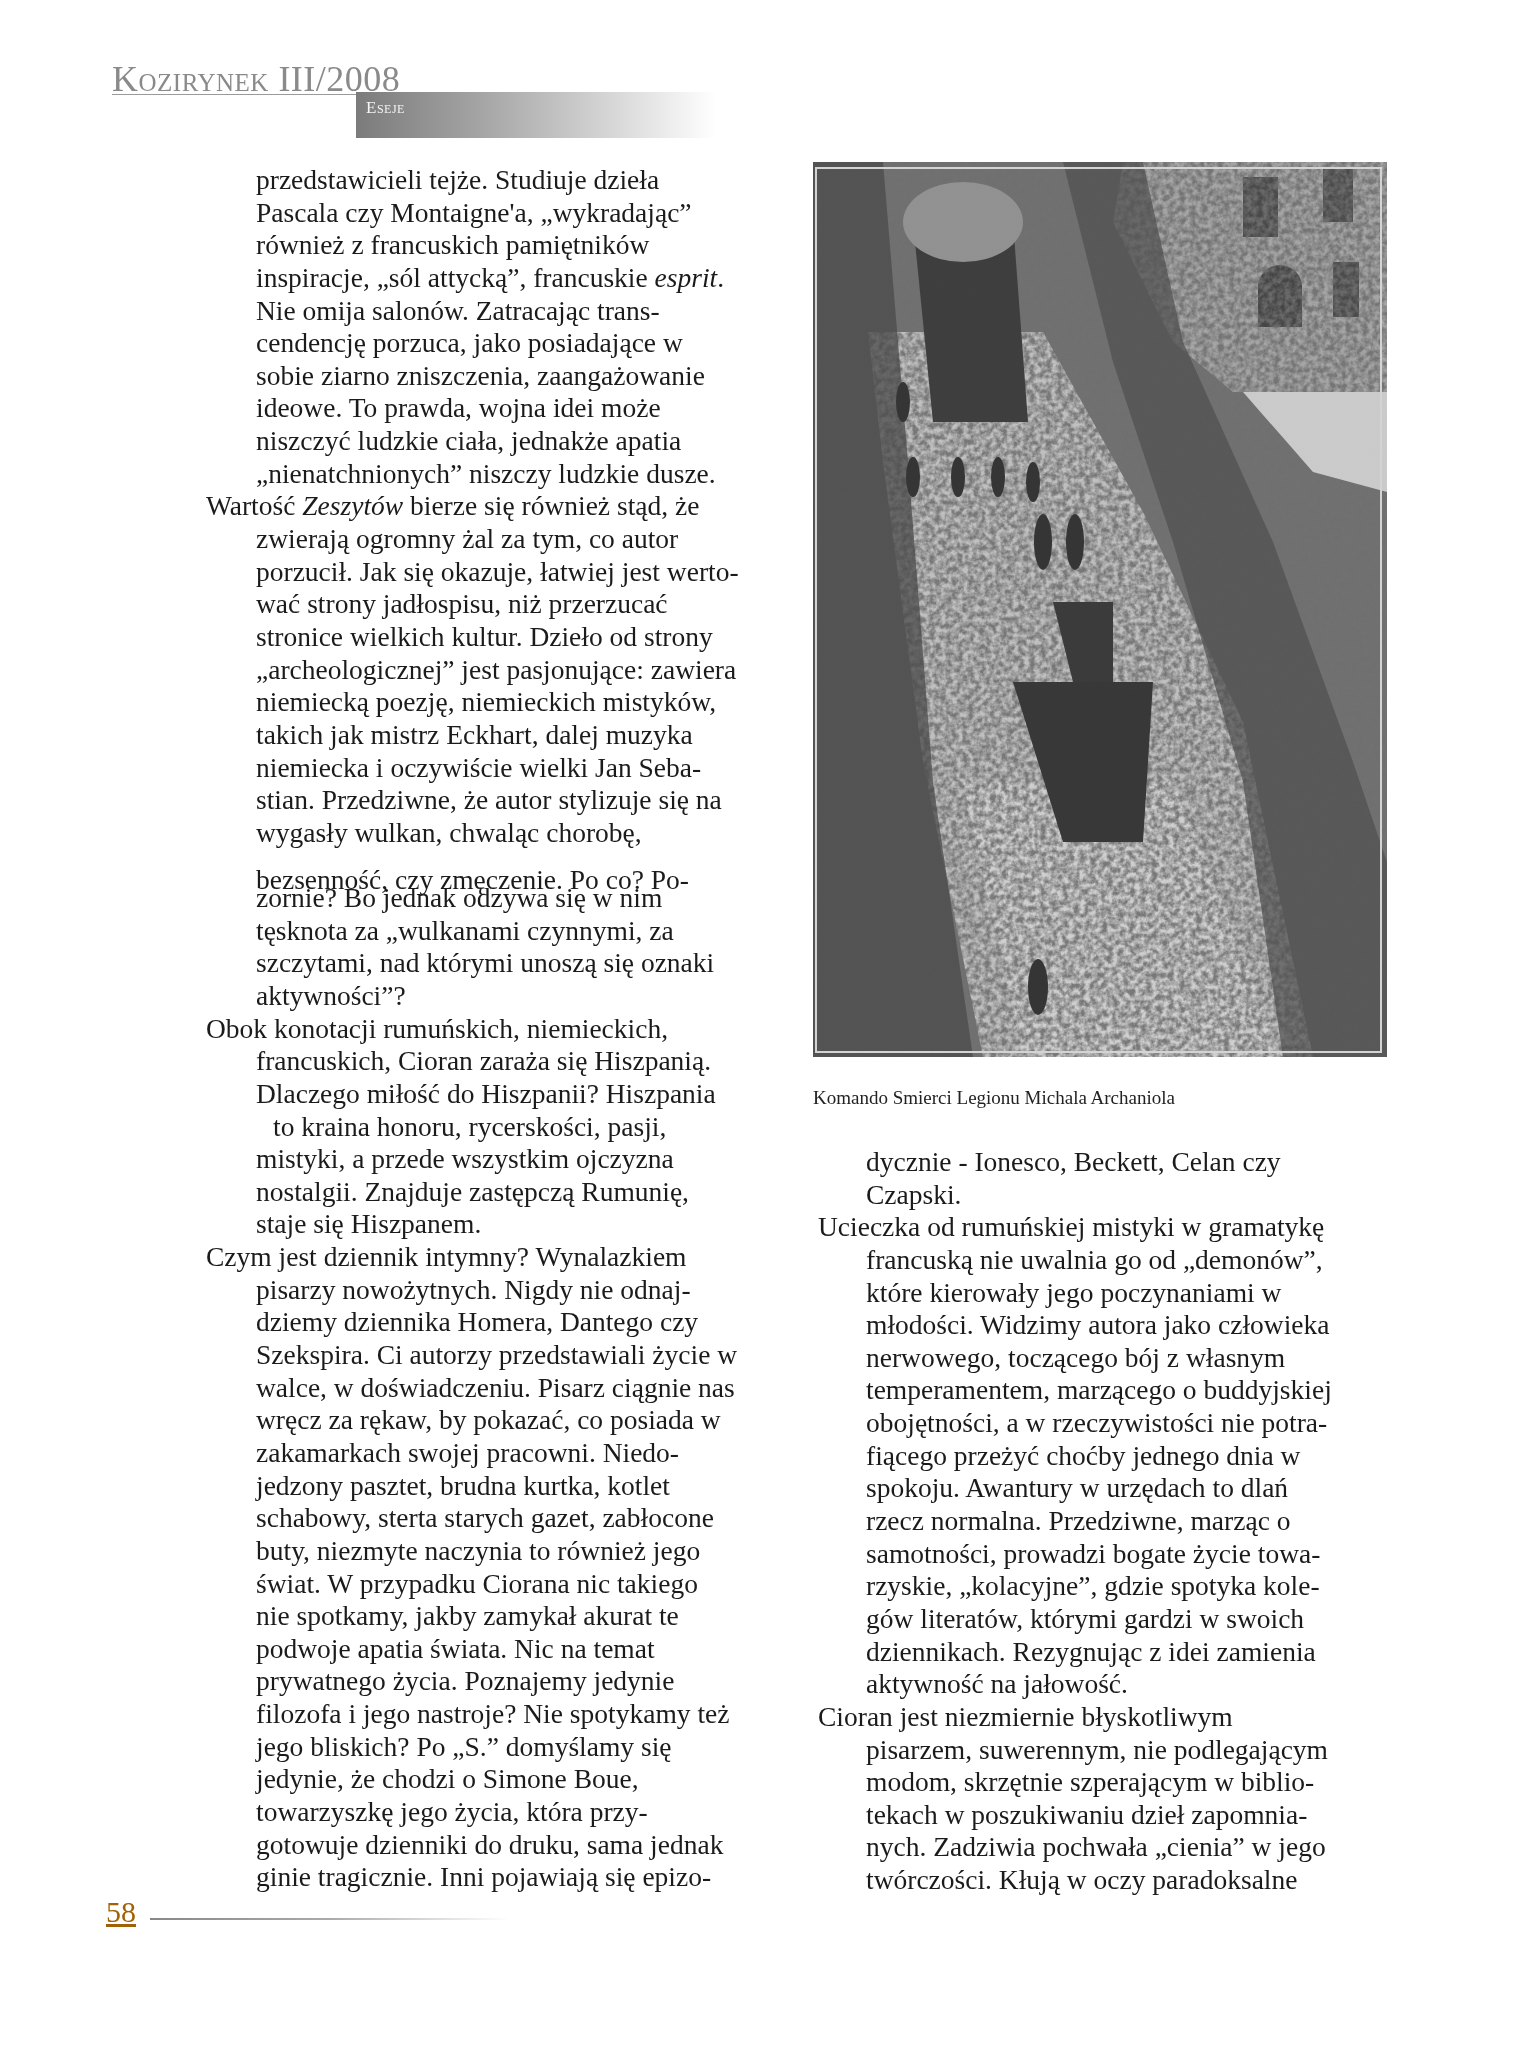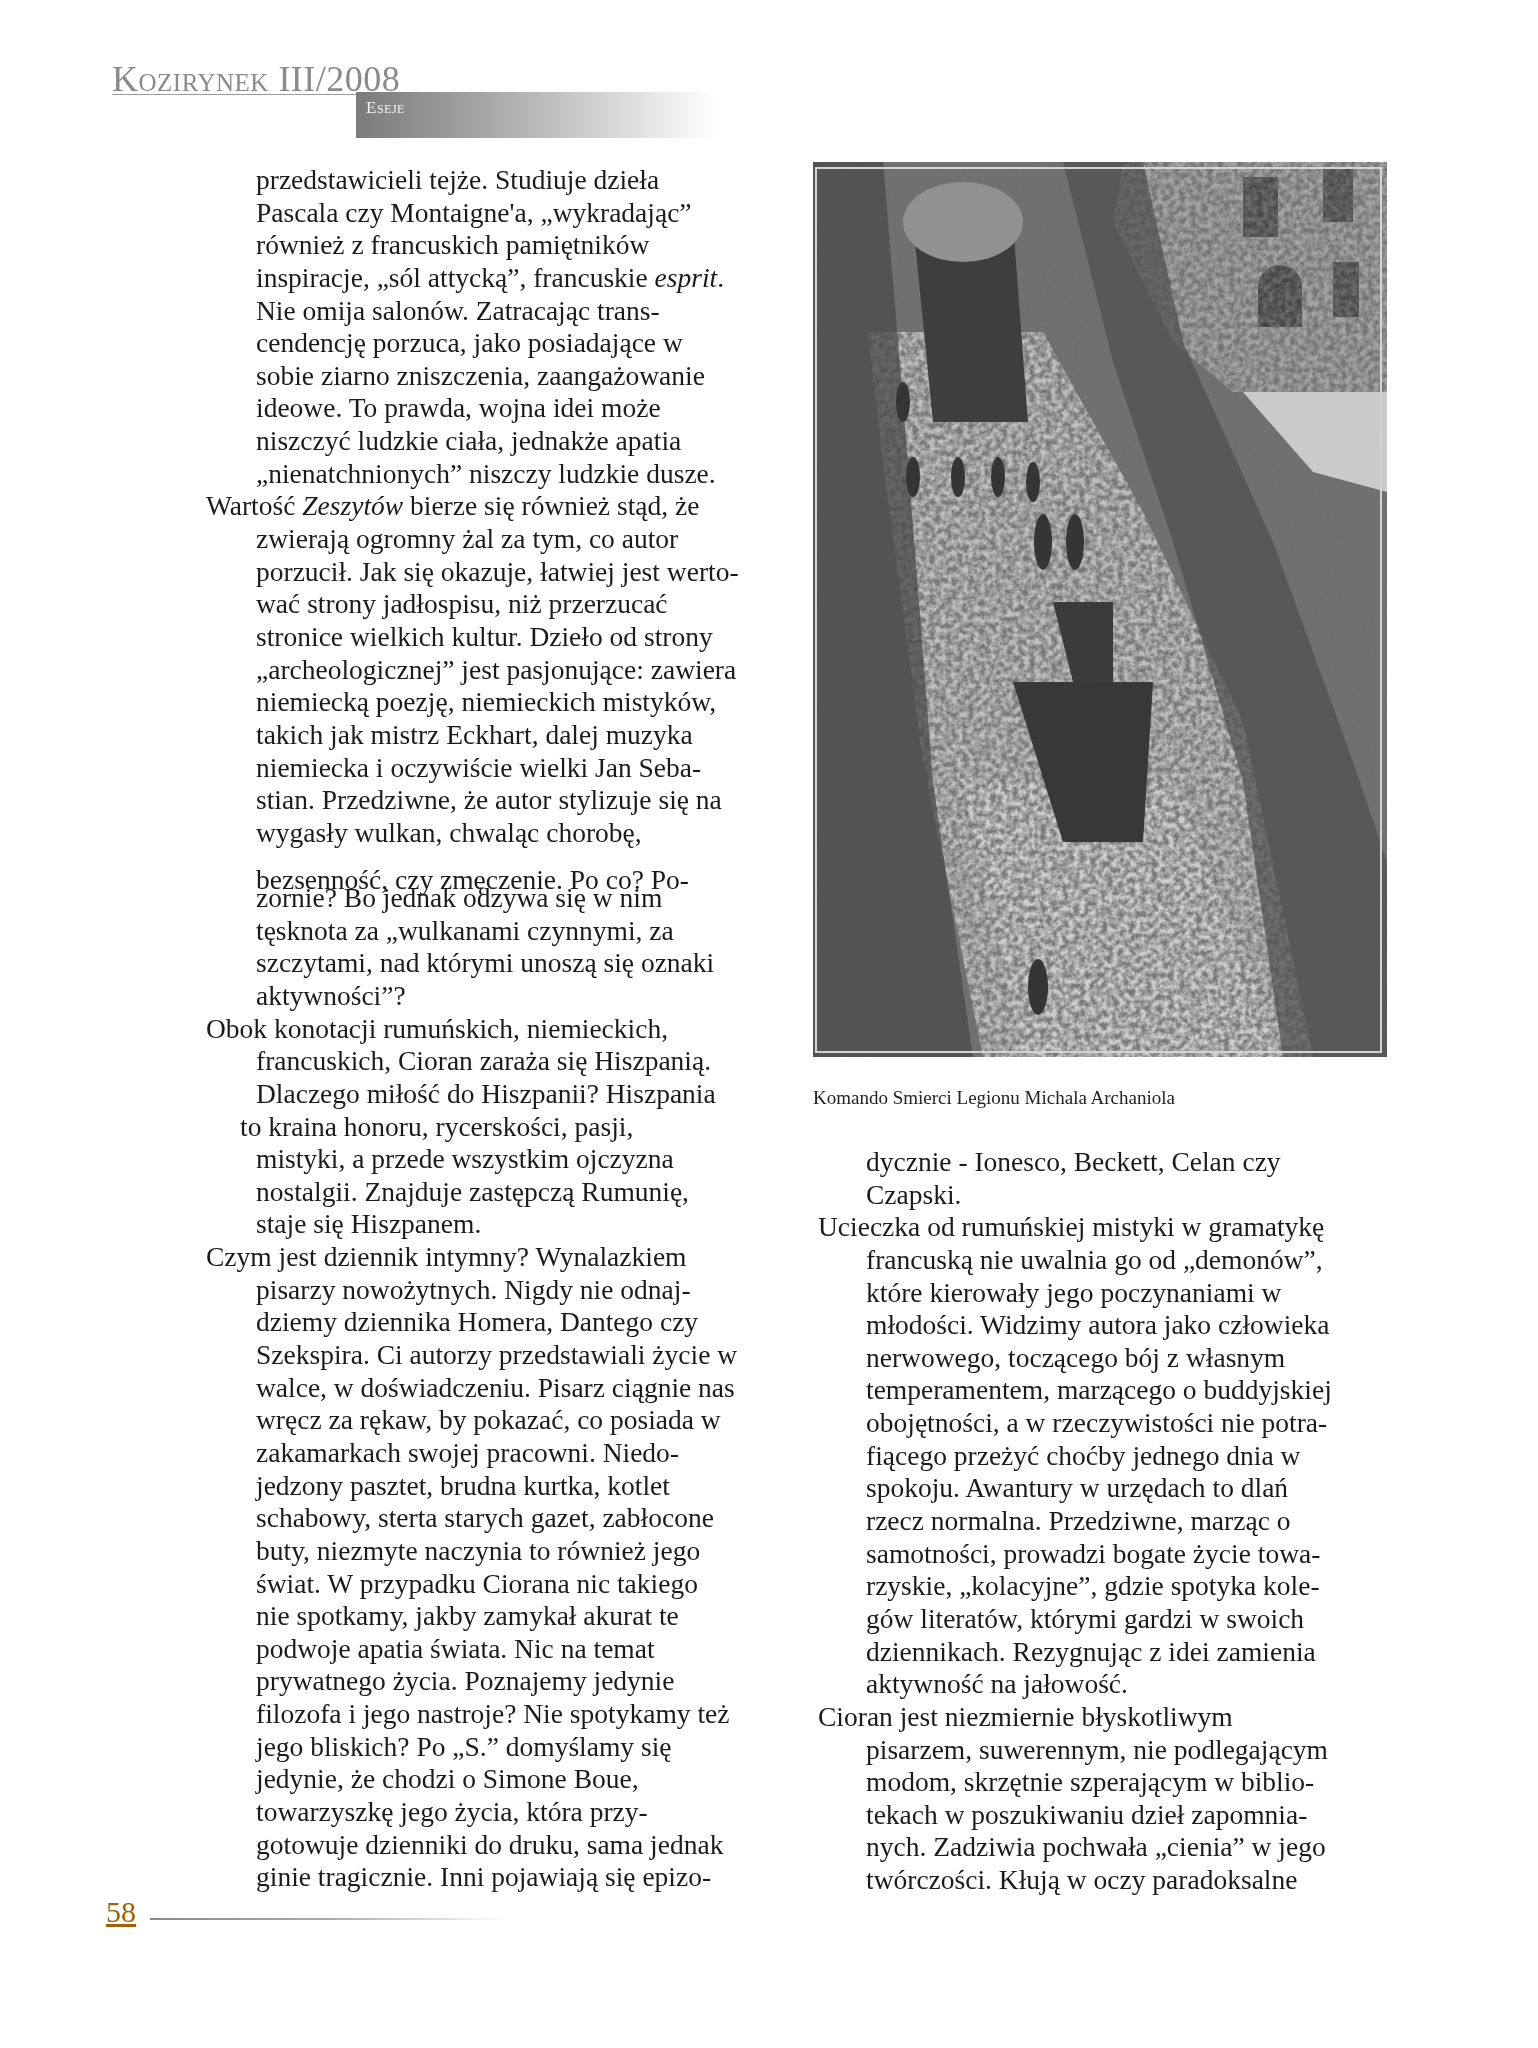--- a/index.html
+++ b/index.html
@@ -53,21 +53,21 @@
     <div class="line" style="left: 256px; top: 784.16px;"><span>stian. Przedziwne, że autor stylizuje się na</span></div>
     <div class="line" style="left: 256px; top: 816.8px;"><span>wygasły wulkan, chwaląc chorobę,</span></div>
     <div class="line" style="left: 256px; top: 849.44px; margin-top: 15px;"><span>bezsenność, czy zmęczenie. Po co? Po-</span></div>
     <div class="line" style="left: 256px; top: 882.08px;"><span>zornie? Bo jednak odzywa się w nim</span></div>
     <div class="line" style="left: 256px; top: 914.72px;"><span>tęsknota za „wulkanami czynnymi, za</span></div>
     <div class="line" style="left: 256px; top: 947.36px;"><span>szczytami, nad którymi unoszą się oznaki</span></div>
     <div class="line" style="left: 256px; top: 980px;"><span>aktywności”?</span></div>
     <div class="line" style="left: 206px; top: 1012.64px;"><span>Obok konotacji rumuńskich, niemieckich,</span></div>
     <div class="line" style="left: 256px; top: 1045.28px;"><span>francuskich, Cioran zaraża się Hiszpanią.</span></div>
     <div class="line" style="left: 256px; top: 1077.92px;"><span>Dlaczego miłość do Hiszpanii? Hiszpania</span></div>
-    <div class="line" style="left: 240px; top: 1110.56px;"><span>to kraina honoru, rycerskości, pasji,</span></div>
+    <div class="line" style="left: 273px; top: 1110.56px;"><span>to kraina honoru, rycerskości, pasji,</span></div>
     <div class="line" style="left: 256px; top: 1143.2px;"><span>mistyki, a przede wszystkim ojczyzna</span></div>
     <div class="line" style="left: 256px; top: 1175.84px;"><span>nostalgii. Znajduje zastępczą Rumunię,</span></div>
     <div class="line" style="left: 256px; top: 1208.48px;"><span>staje się Hiszpanem.</span></div>
     <div class="line" style="left: 206px; top: 1241.12px;"><span>Czym jest dziennik intymny? Wynalazkiem</span></div>
     <div class="line" style="left: 256px; top: 1273.76px;"><span>pisarzy nowożytnych. Nigdy nie odnaj-</span></div>
     <div class="line" style="left: 256px; top: 1306.4px;"><span>dziemy dziennika Homera, Dantego czy</span></div>
     <div class="line" style="left: 256px; top: 1339.04px;"><span>Szekspira. Ci autorzy przedstawiali życie w</span></div>
     <div class="line" style="left: 256px; top: 1371.68px;"><span>walce, w doświadczeniu. Pisarz ciągnie nas</span></div>
     <div class="line" style="left: 256px; top: 1404.32px;"><span>wręcz za rękaw, by pokazać, co posiada w</span></div>
     <div class="line" style="left: 256px; top: 1436.96px;"><span>zakamarkach swojej pracowni. Niedo-</span></div>

